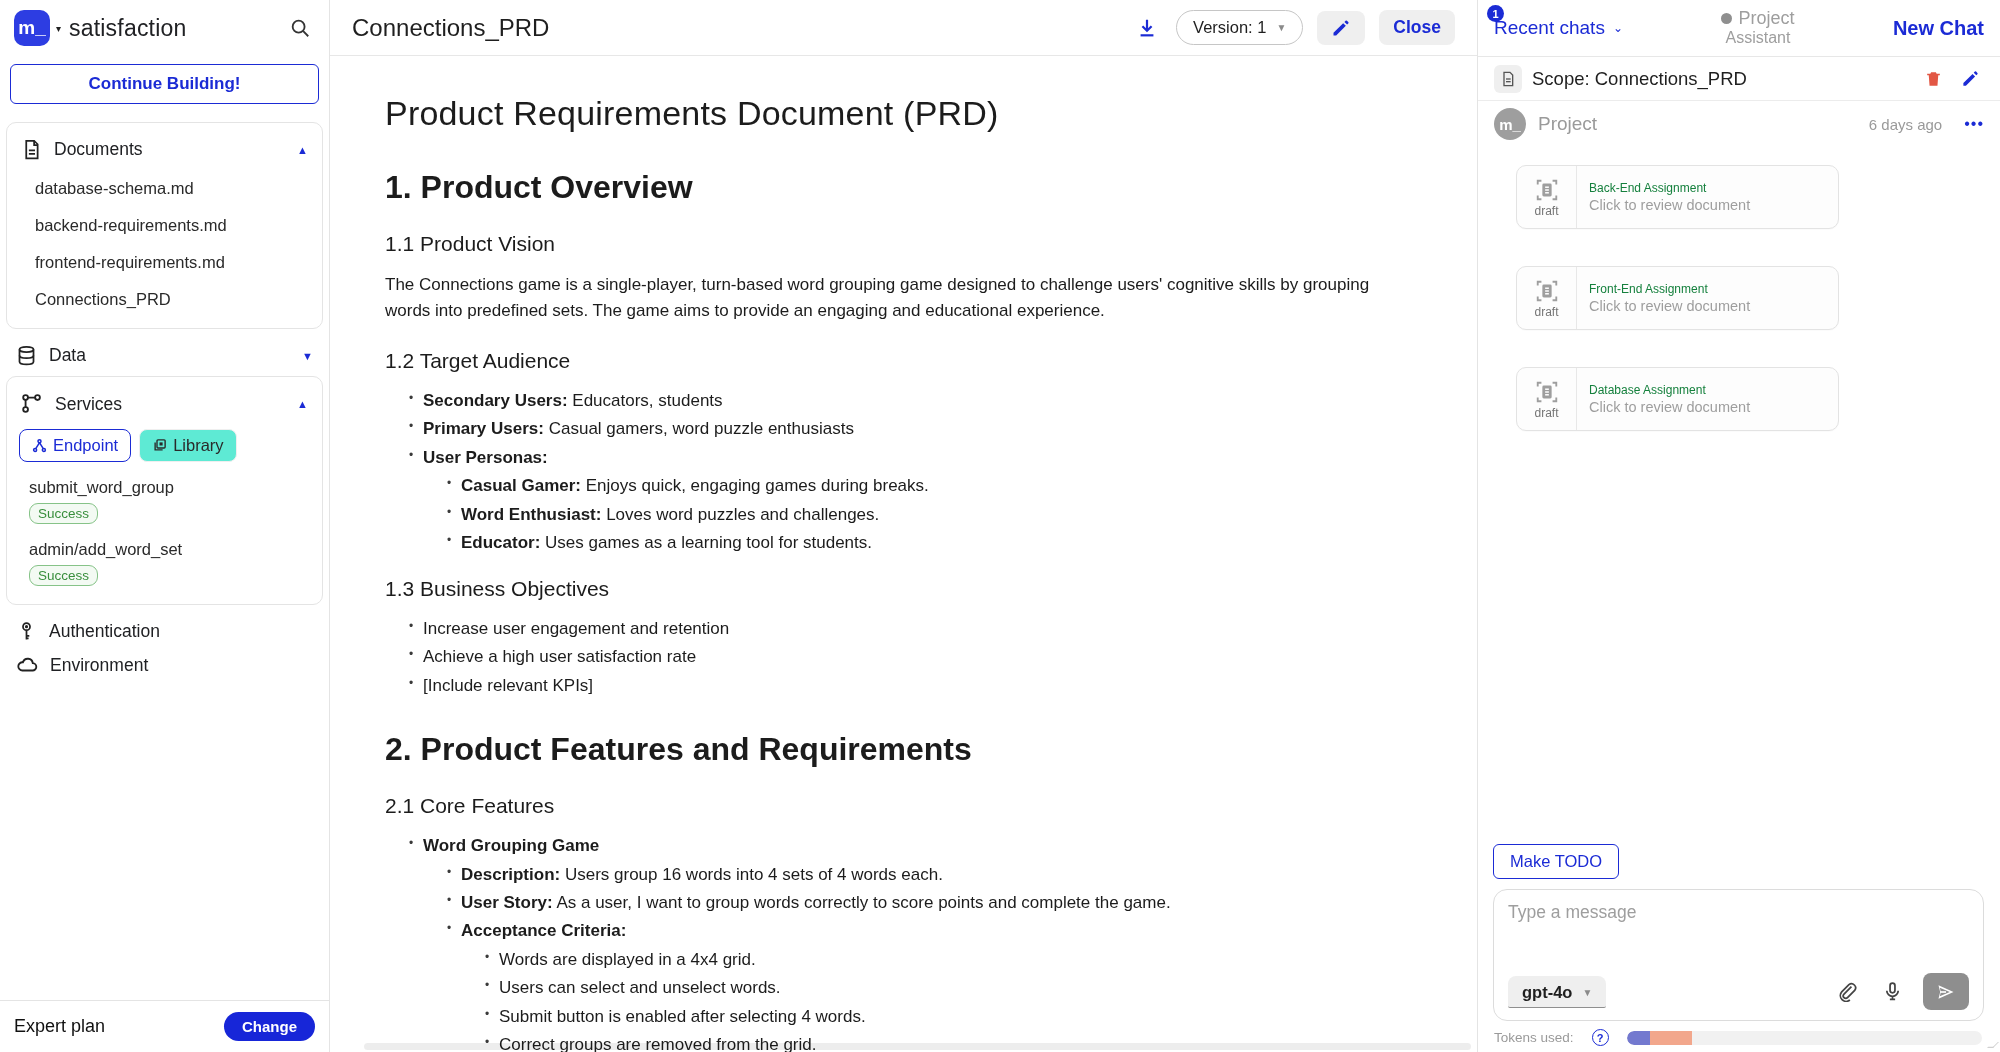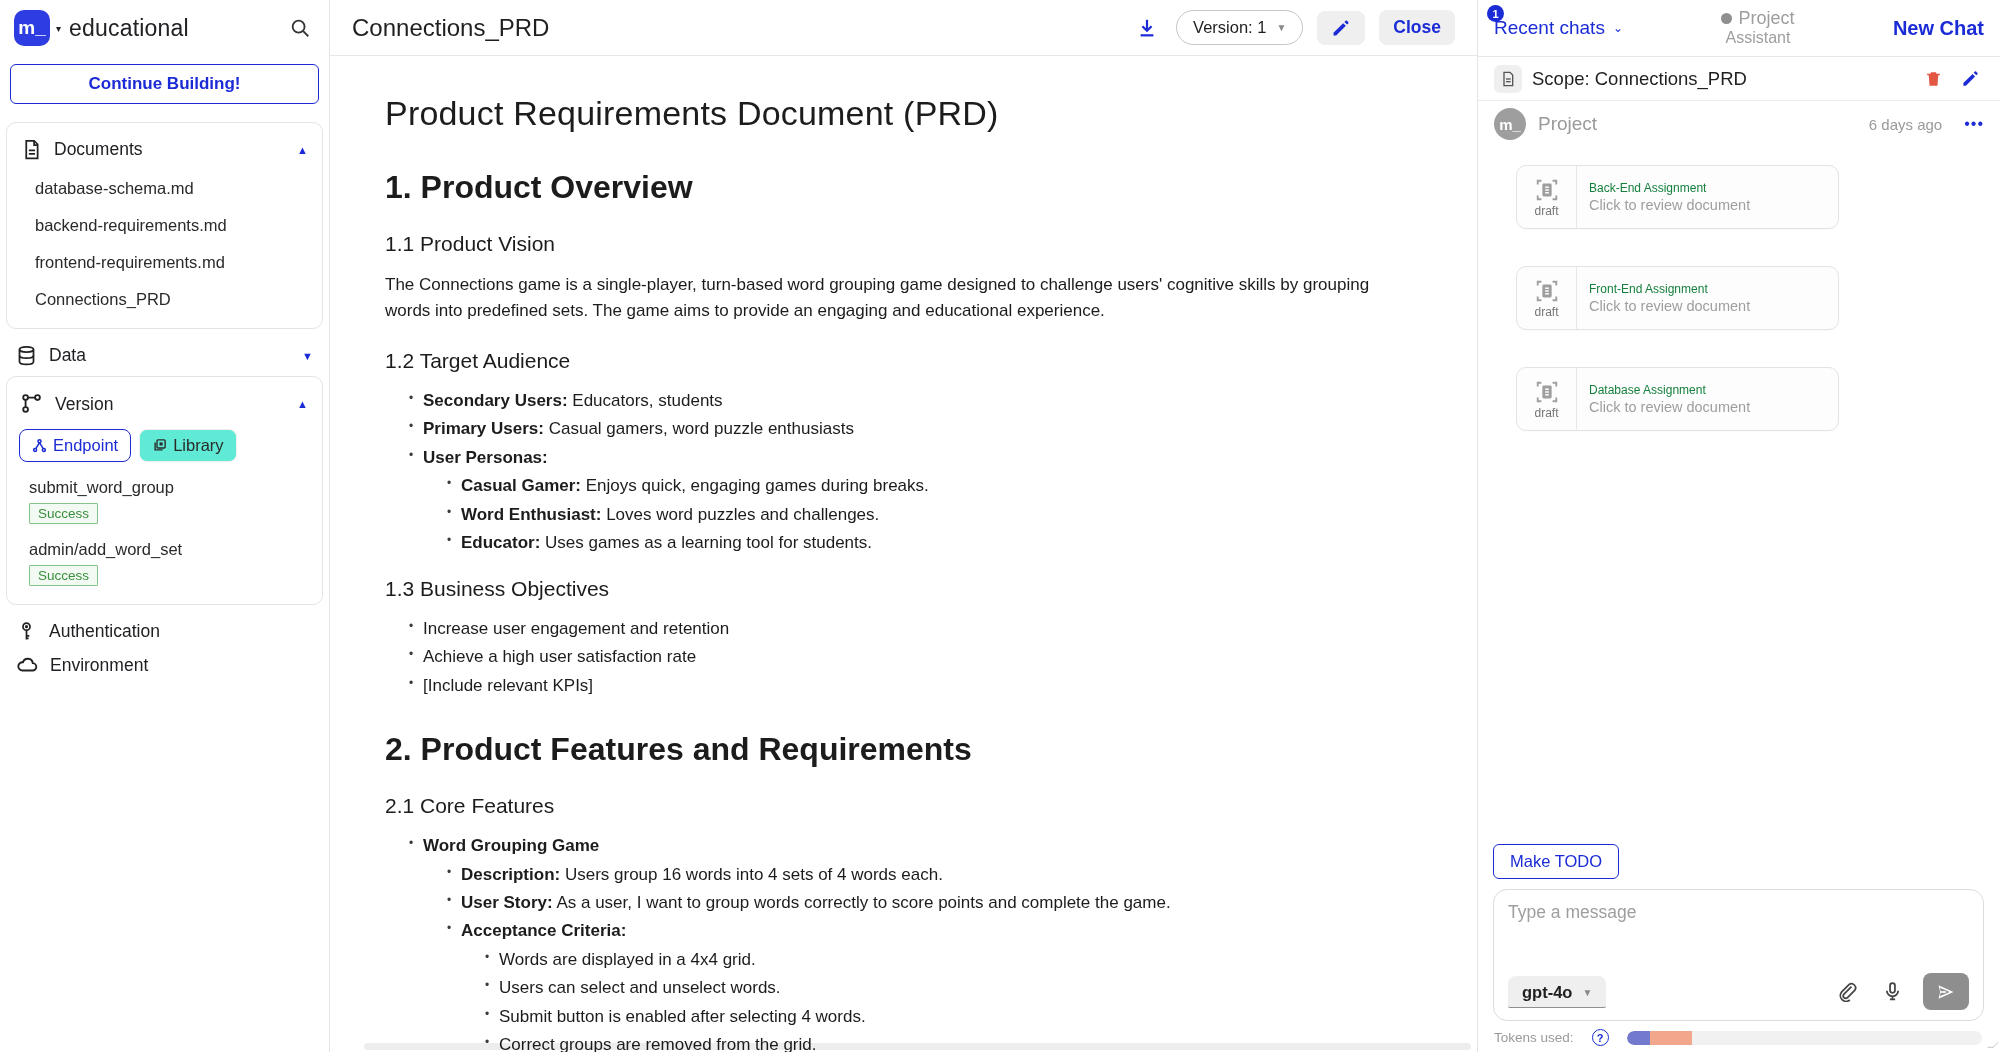--- a/index.html
+++ b/index.html
@@ -19,21 +19,21 @@
   .sb-row { display:flex; align-items:center; gap:12px; padding:10px 4px; font-size:17.5px; color:#202124; cursor:pointer; }
   .sb-row .grow { flex:1; }
   .caret-up, .caret-down { font-size:11px; color:#1b2bd5; }
   .sb-plain { margin:2px 6px; padding:4px 10px; }
   .file-item { padding:9px 4px 9px 18px; font-size:16.5px; color:#2a2a2a; cursor:pointer; }
   .svc-tabs { display:flex; gap:8px; padding:4px 2px 8px; }
   .pill { display:flex; align-items:center; gap:6px; border-radius:8px; padding:6px 12px; font-size:16.5px; cursor:pointer; }
   .pill.active { border:1.5px solid #1b2bd5; color:#1b2bd5; background:#fff; }
   .pill.inactive { background:#5eead4; color:#2a2a2a; border:1.5px solid #efefef; }
   .svc-item { padding:8px 4px 2px 12px; font-size:16.5px; color:#2a2a2a; cursor:pointer; }
-  .badge-success { display:inline-block; margin:4px 8px 8px 12px; font-size:13.5px; color:#388e3c; border:1px solid #86c388; background:#f3faf3; border-radius:1px; padding:2px 8px; }
+  .badge-success { display:inline-block; margin:4px 8px 8px 12px; font-size:13.5px; color:#388e3c; border:1px solid #86c388; background:#f3faf3; border-radius:9px; padding:2px 8px; }
   .sb-footer { margin-top:auto; border-top:1px solid #e4e4e4; height:52px; display:flex; align-items:center; padding:0 14px; }
   .plan-label { font-size:18px; color:#111; }
   .change-btn { margin-left:auto; background:#1726d8; color:#fff; border:none; border-radius:16px; padding:6px 18px; font-size:15px; font-weight:bold; cursor:pointer; }
 
   
   .doc-pane { flex:1; display:flex; flex-direction:column; position:relative; background:#fff; }
   .doc-head { height:56px; display:flex; align-items:center; padding:0 22px; border-bottom:1px solid #e7e7e7; gap:14px; }
   .doc-title { font-size:24px; color:#1f1f1f; flex:1; }
   .version-pill { display:flex; align-items:center; gap:10px; border:1px solid #c6c6c6; border-radius:19px; padding:7px 16px; background:#fff; font-size:16.5px; font-weight:500; color:#1f1f1f; cursor:pointer; }
   .version-pill .vcaret { color:#8a8a8a; font-size:10px; }
@@ -99,21 +99,21 @@
 <body>
 
 <div class="app">
 
   <div class="sidebar">
     <div class="sb-head">
       <div class="logo">
           <span>m_</span>
         </div>
       <span class="logo-caret">▾</span>
-      <span class="app-name">educational</span>
+      <span class="app-name">satisfaction</span>
       <span class="spacer"></span>
       <button class="icon-btn">
         <span>
           <svg width="22" height="22" viewBox="0 0 24 24" fill="none" stroke="#333" stroke-width="2">
               <circle cx="10.5" cy="10.5" r="6.5"></circle>
               <line x1="15.5" y1="15.5" x2="21" y2="21"></line>
             </svg>
         </span>
       </button>
     </div>
@@ -154,21 +154,21 @@
     <div class="sb-card">
       <div class="sb-row">
         <span>
           <svg width="22" height="22" viewBox="0 0 24 24" fill="none" stroke="#222" stroke-width="2">
               <circle cx="5" cy="5" r="2.6"></circle>
               <circle cx="18" cy="5" r="2.6"></circle>
               <circle cx="5" cy="18" r="2.6"></circle>
               <path d="M7.6 5h7.8M5 7.6v7.8"></path>
             </svg>
         </span>
-        <span class="grow">Version</span>
+        <span class="grow">Services</span>
         <span class="caret-up">▲</span>
       </div>
       <div class="svc-tabs">
         <div class="pill active">
           <span>
             <svg width="15" height="15" viewBox="0 0 24 24" fill="none" stroke="#1b2bd5" stroke-width="2.4">
                 <circle cx="12" cy="5" r="2.4"></circle>
                 <circle cx="5" cy="19" r="2.4"></circle>
                 <circle cx="19" cy="19" r="2.4"></circle>
                 <path d="M12 7.4L6 17M12 7.4L18 17"></path>
@@ -206,20 +206,24 @@
 
     <div class="sb-row sb-plain">
       <span>
         <svg width="22" height="22" viewBox="0 0 24 24" fill="none" stroke="#222" stroke-width="2">
             <path d="M7 18a4.5 4.5 0 1 1 .6-8.96A5.5 5.5 0 0 1 18.3 10 3.8 3.8 0 0 1 18 18z"></path>
           </svg>
       </span>
       <span class="grow">Environment</span>
     </div>
 
+    <div class="sb-footer">
+      <span class="plan-label">Expert plan</span>
+      <button class="change-btn">Change</button>
+    </div>
   </div>
 
   <div class="doc-pane">
     <div class="doc-head">
       <span class="doc-title">Connections_PRD</span>
       <button class="icon-btn">
         <span>
           <svg width="22" height="22" viewBox="0 0 24 24" fill="none" stroke="#1b2bd5" stroke-width="2.4">
               <path d="M12 3v11"></path>
               <path d="M7 10l5 5 5-5"></path>

